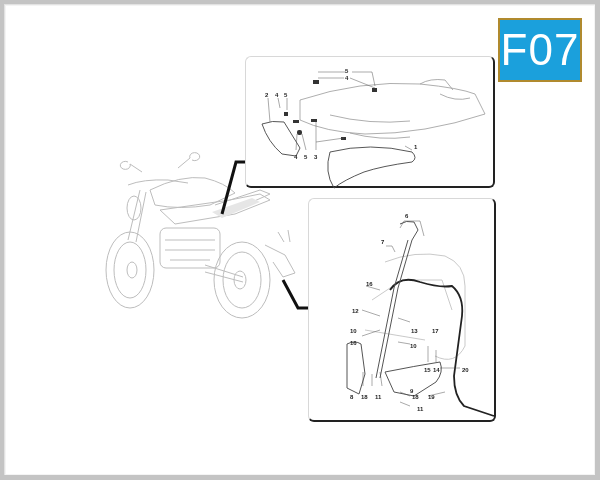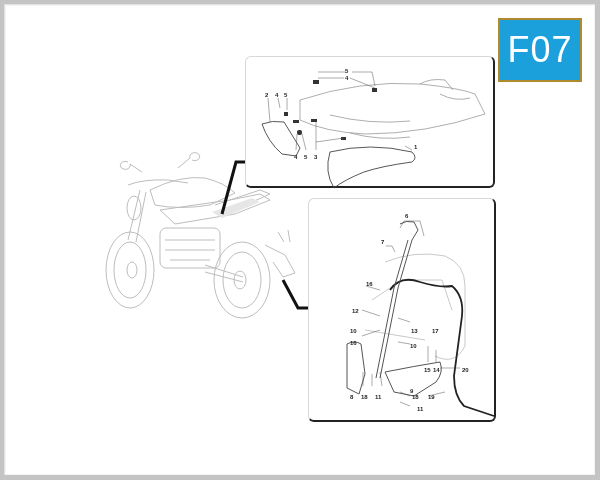--- a/index.html
+++ b/index.html
@@ -10,21 +10,21 @@
   }
   .frame {
     position:absolute; left:4px; top:4px; width:590px; height:470px;
     background:#ffffff;
     border-top:1px solid #e2e2e2; border-left:1px solid #e2e2e2;
     box-shadow: inset 0 0 0 1px #f4f4f4;
   }
   .badge {
     position:absolute; left:498px; top:18px; width:84px; height:64px;
     background:#1ba0dc; border:2px solid #b08a2e; box-sizing:border-box;
-    color:#fff; font-size:36px; line-height:60px; text-align:center;
+    color:#fff; font-size:44px; line-height:60px; text-align:center;
     letter-spacing:1px;
   }
   .panel {
     position:absolute; background:#fff;
     border:1px solid #d8d8d8; border-right:2.5px solid #222; border-bottom:2.5px solid #222;
     border-radius:6px; box-sizing:border-box;
   }
   .panel-top { left:245px; top:56px; width:250px; height:132px; }
   .panel-bottom { left:308px; top:198px; width:188px; height:224px; }
   svg { position:absolute; left:0; top:0; }

